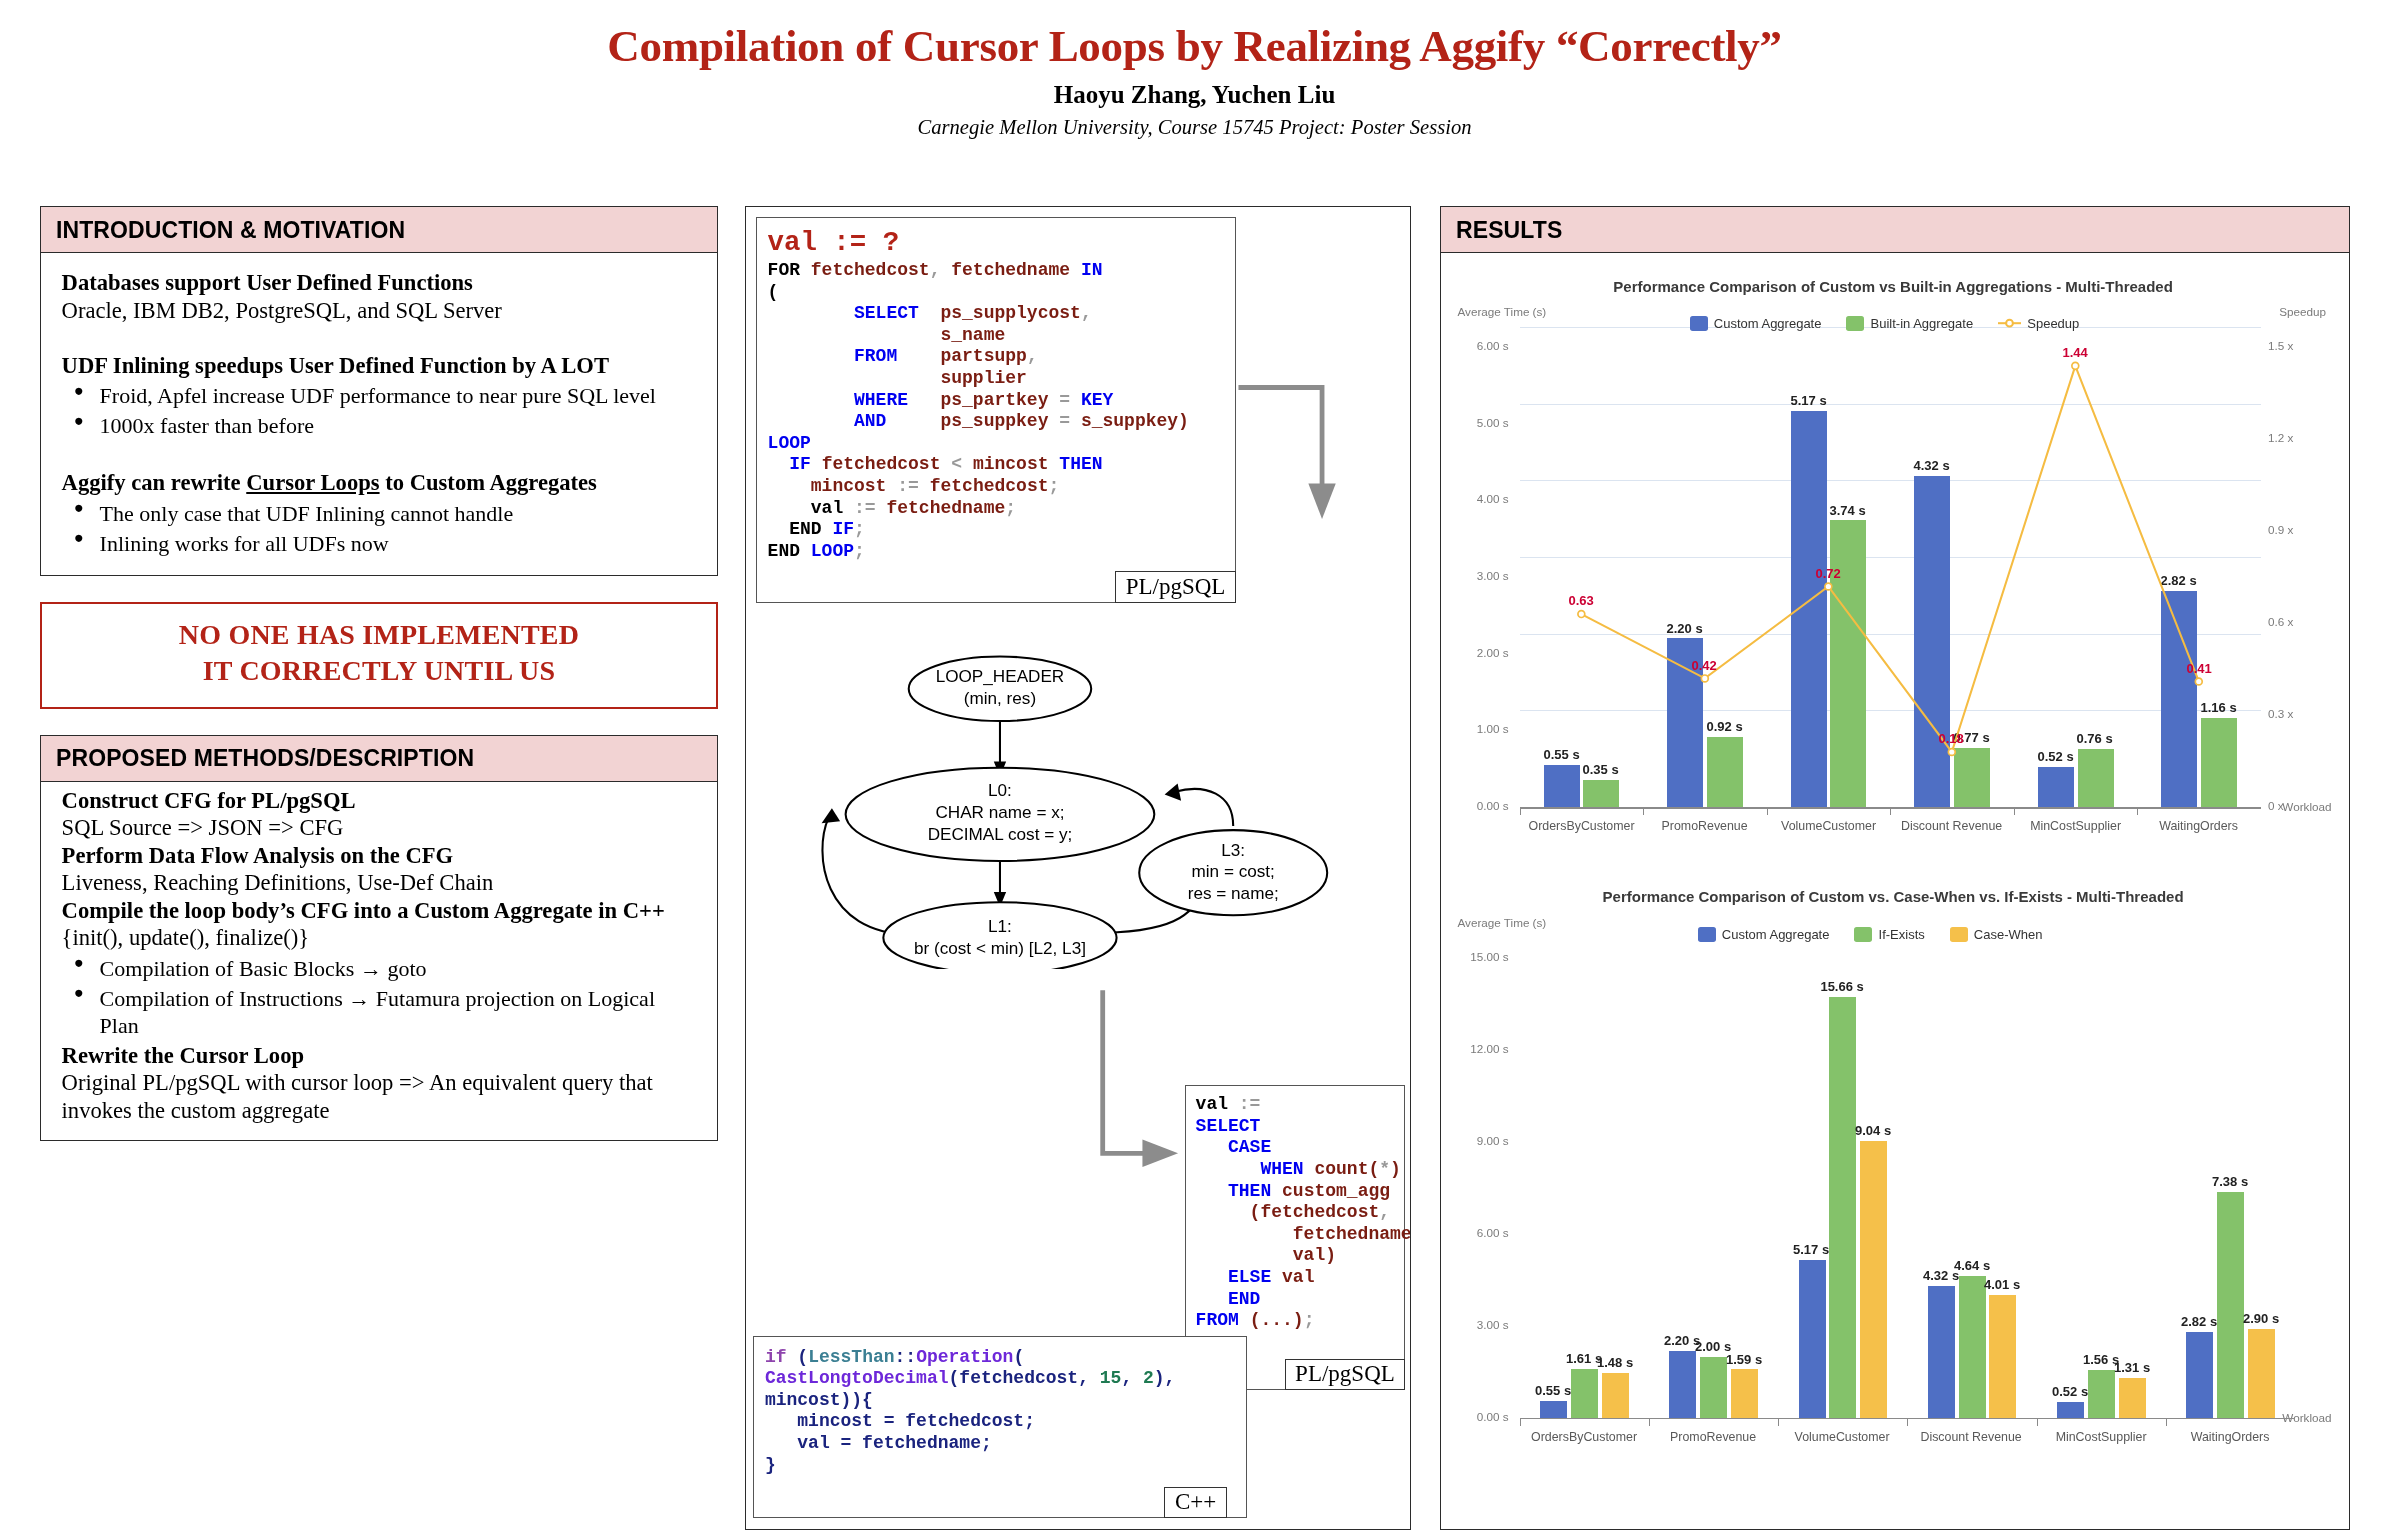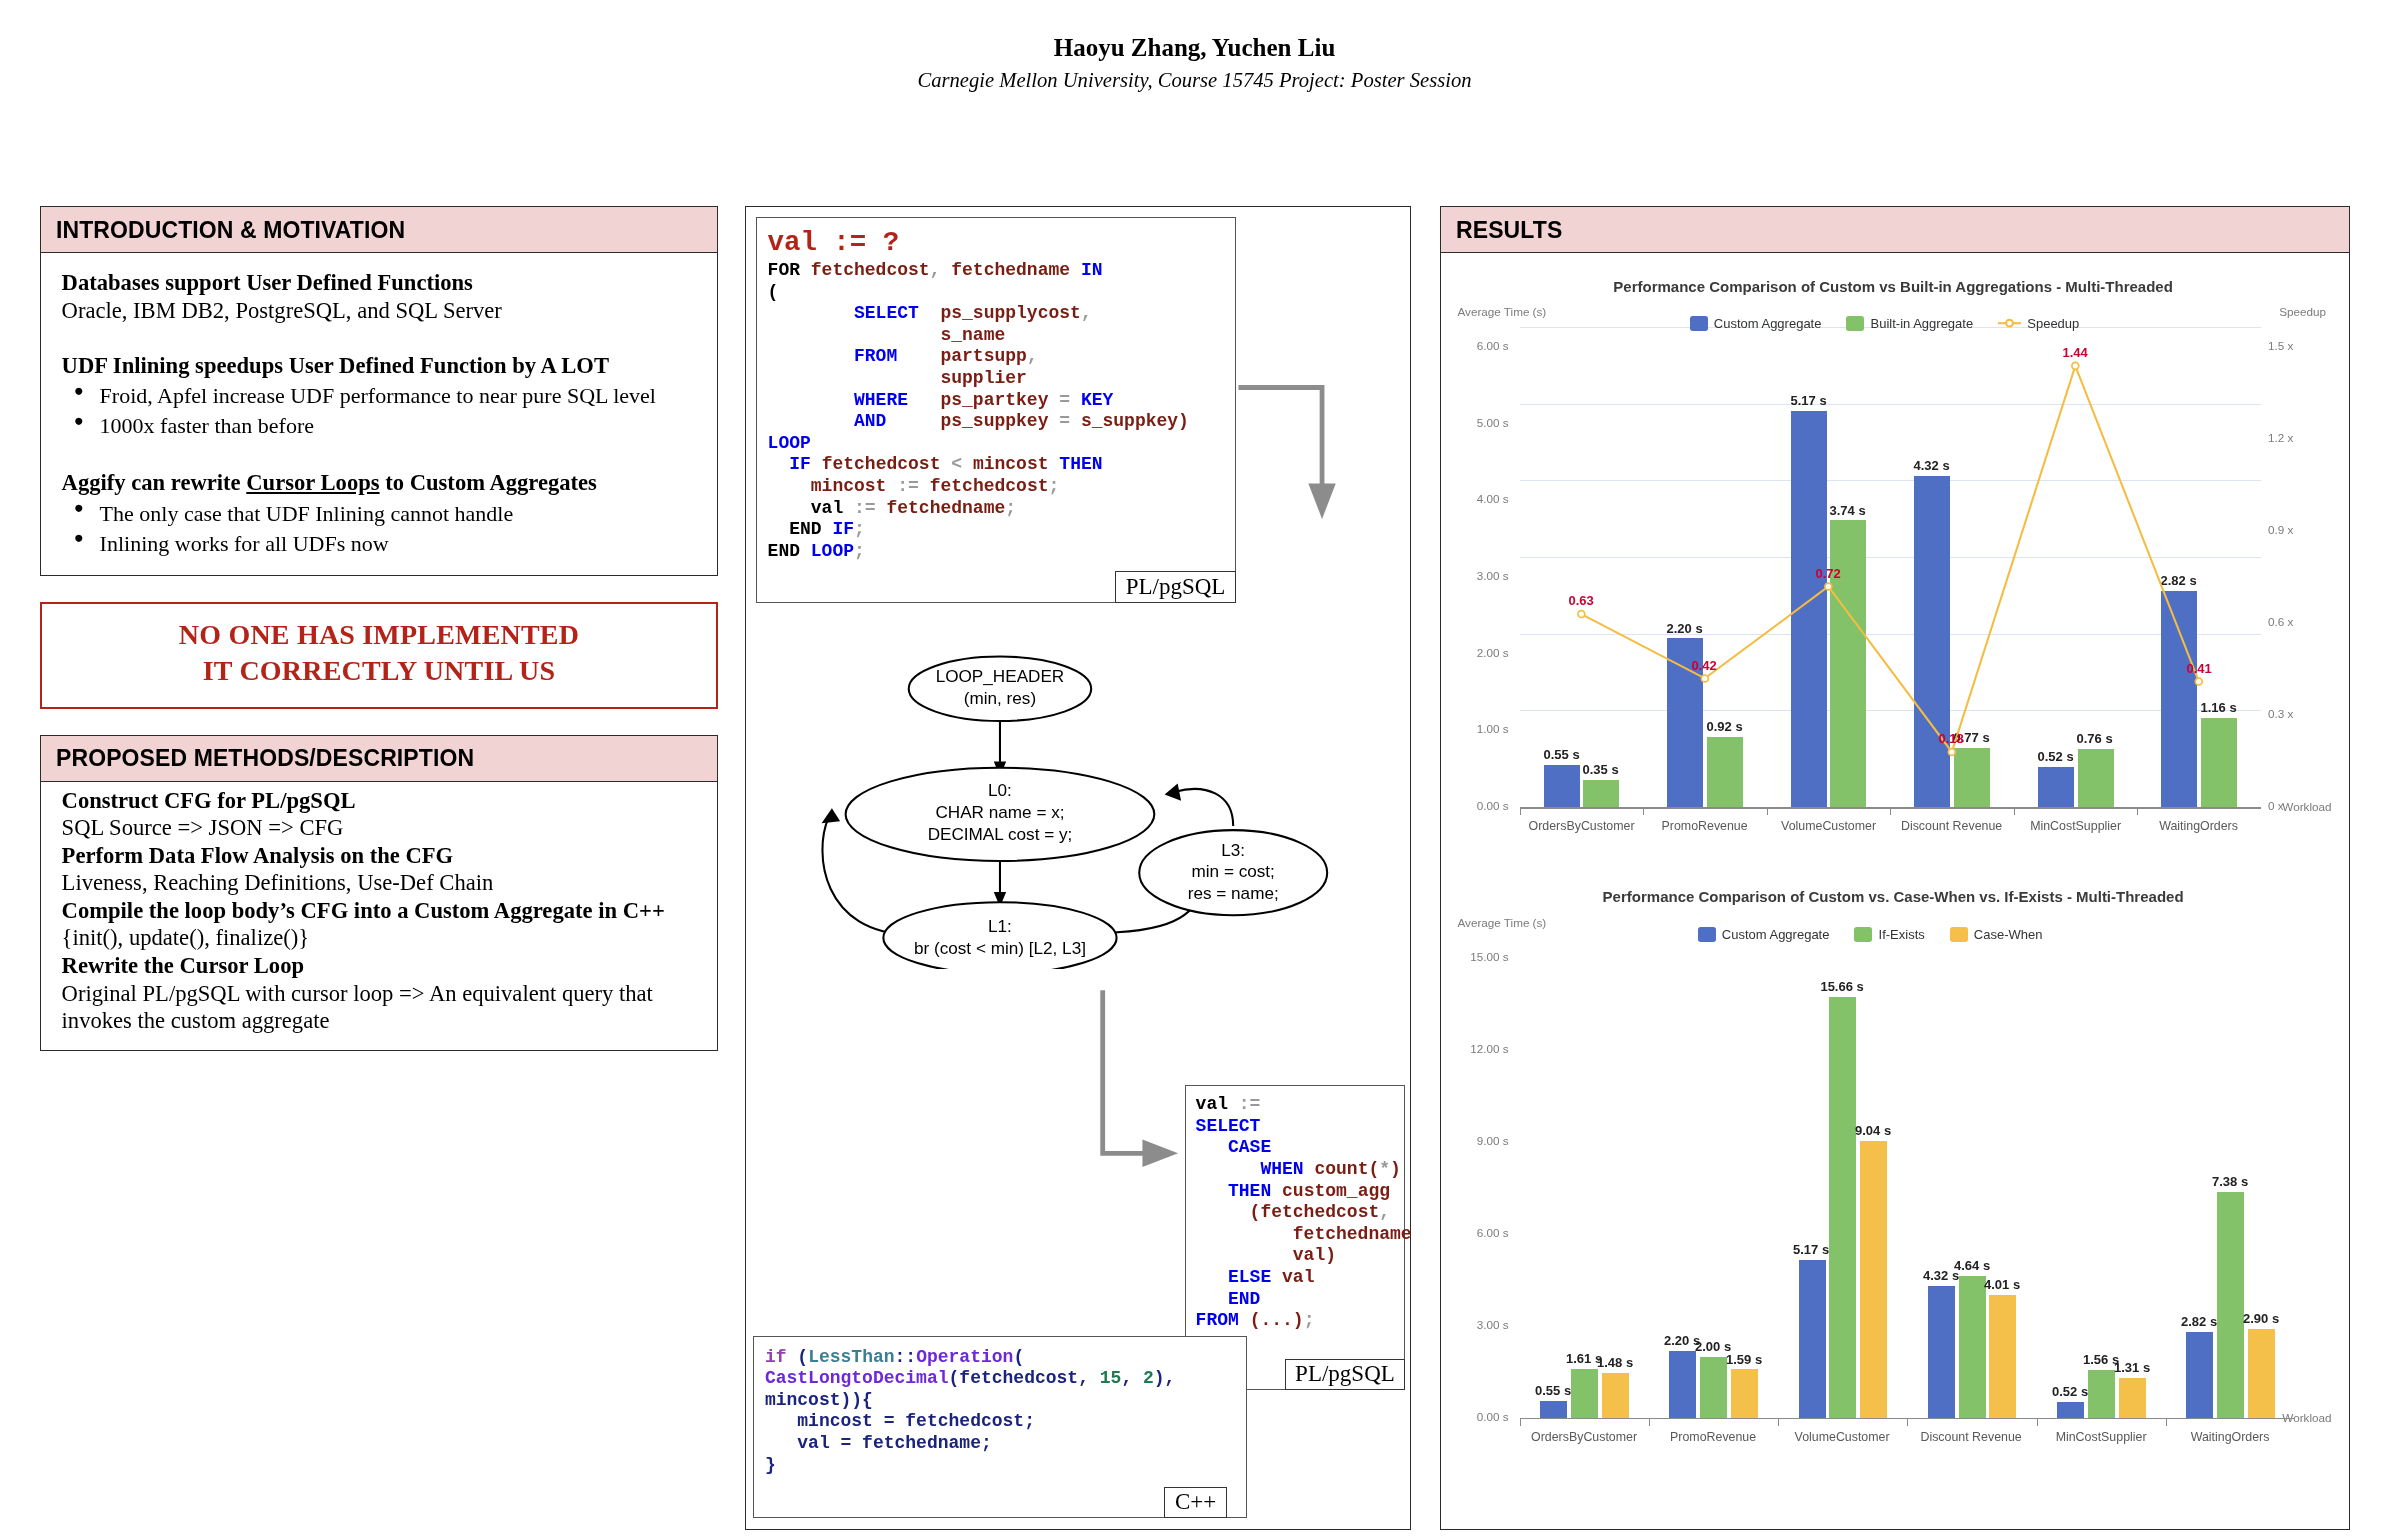--- a/index.html
+++ b/index.html
@@ -216,20 +216,21 @@
     font-size: 25px;
     fill: #000;
     text-anchor: middle;
   }
   .arrow-grey { fill: none; stroke: #8c8c8c; stroke-width: 7; }
 </style>
 </head>
 <body>
 
 <div class="poster-header">
+  <div class="poster-title">Compilation of Cursor Loops by Realizing Aggify “Correctly”</div>
   <div class="poster-authors">Haoyu Zhang, Yuchen Liu</div>
   <div class="poster-affil">Carnegie Mellon University, Course 15745 Project: Poster Session</div>
 </div>
 
 <div class="columns">
 
   <div class="col-left">
 
     <div class="panel">
       <div class="panel-header">INTRODUCTION &amp; MOTIVATION</div>
@@ -257,20 +258,24 @@
     </div>
 
     <div class="panel" style="margin-top:26px;">
       <div class="panel-header">PROPOSED METHODS/DESCRIPTION</div>
       <div class="panel-body" style="padding-top:5px;">
         <div class="lead">Construct CFG for PL/pgSQL</div>
         <div class="sub">SQL Source =&gt; JSON =&gt; CFG</div>
         <div class="lead">Perform Data Flow Analysis on the CFG</div>
         <div class="sub">Liveness, Reaching Definitions, Use-Def Chain</div>
         <div class="lead"><span>Compile the loop body’s CFG into a Custom Aggregate in C++</span><span style="font-weight:normal"> {init(), update(), finalize()}</span></div>
+        <ul class="bul">
+          <li>Compilation of Basic Blocks → goto</li>
+          <li>Compilation of Instructions → Futamura projection on Logical Plan</li>
+        </ul>
         <div class="lead">Rewrite the Cursor Loop</div>
         <div class="sub">Original PL/pgSQL with cursor loop =&gt; An equivalent query that invokes the custom aggregate</div>
       </div>
     </div>
   </div>
 
   <div class="col-mid">
     <div class="panel" style="height:1324px; position:relative; overflow:hidden;">
 
       <div class="code-panel" style="position:absolute; left:9.6px; top:9.6px; width:480px; height:386px; padding:9.6px 11px;">

